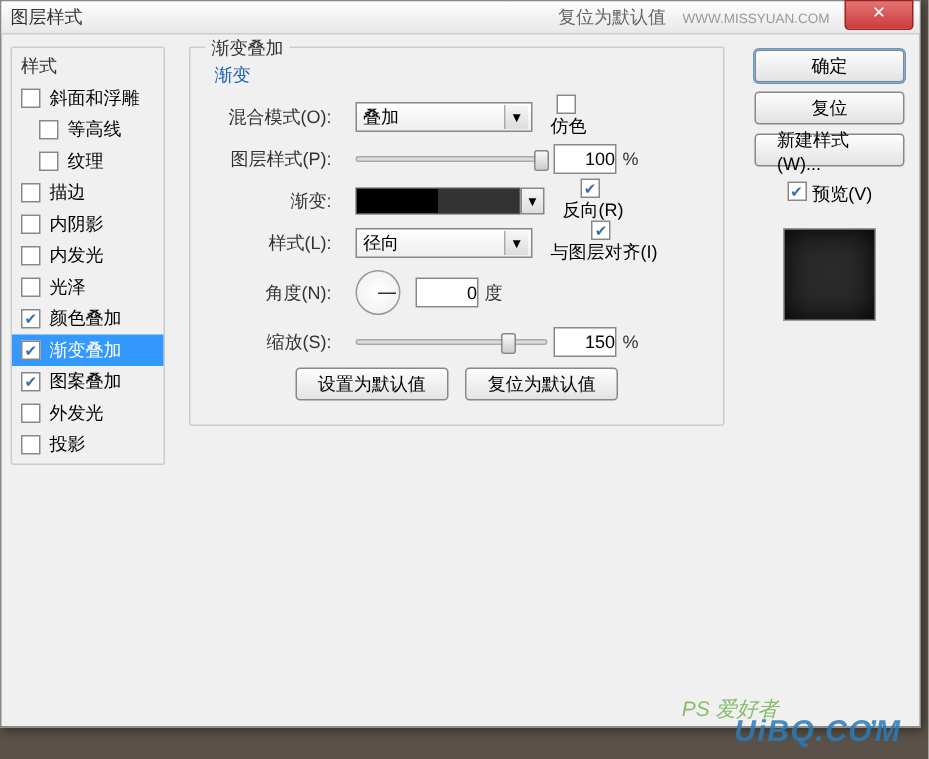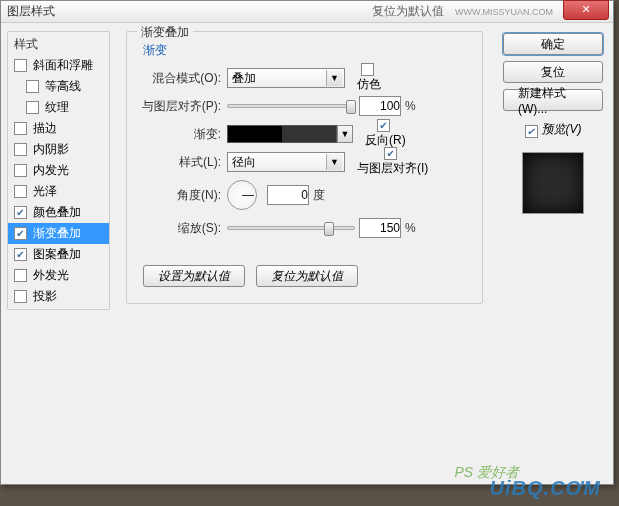--- a/index.html
+++ b/index.html
@@ -18,40 +18,40 @@
   .style-row.header { background: #e8e8e8; padding-left: 6px; }
   .style-row.selected { background: #3399ff; color: #fff; }
   .style-row .cb { width: 13px; height: 13px; border: 1px solid #888; background: #fff; margin-right: 6px; display: inline-flex; align-items: center; justify-content: center; font-size: 10px; color: #3a6ea5; }
   .style-row .cb.checked::after { content: "✔"; }
   .style-row.indent { padding-left: 18px; }
   .center-panel { flex: 1; padding: 8px 10px; }
   .group { border: 1px solid #ccc; border-radius: 2px; padding: 10px 12px 16px 12px; position: relative; }
   .group-title { position: absolute; top: -8px; left: 10px; background: #f0f0f0; padding: 0 4px; color: #333; }
   .sub-title { color: #1a5fb4; margin: 0 0 8px 4px; }
   .form-row { display: flex; align-items: center; margin: 6px 0; height: 22px; }
-  .form-row .label { width: 82px; text-align: right; margin-right: 6px; color: #333; }
+  .form-row .label { width: 82px; text-align: right; margin-right: 16px; color: #333; }
   .select { height: 20px; border: 1px solid #888; background: linear-gradient(#fff,#eee); display: inline-flex; align-items: center; padding: 0 4px; position: relative; cursor: pointer; }
   .select .arrow { position: absolute; right: 2px; top: 1px; width: 16px; height: 16px; background: linear-gradient(#f6f6f6,#ddd); border-left: 1px solid #aaa; text-align: center; line-height: 16px; font-size: 9px; }
   .slider-track { height: 4px; background: #ddd; border: 1px solid #aaa; border-radius: 2px; position: relative; flex: 0 0 auto; }
   .slider-thumb { position: absolute; top: -5px; width: 10px; height: 14px; background: linear-gradient(#fafafa,#ccc); border: 1px solid #888; border-radius: 2px; }
   .num-input { width: 42px; height: 20px; border: 1px solid #888; background: #fff; text-align: right; line-height: 18px; margin: 0 4px; }
   .unit { color: #333; }
   .gradient-swatch { width: 110px; height: 18px; border: 1px solid #555; background: linear-gradient(90deg, #000 0%, #000 50%, #333 50%, #333 100%); position: relative; cursor: pointer; }
   .gradient-swatch .arrow { position: absolute; right: -17px; top: -1px; width: 16px; height: 18px; background: linear-gradient(#f6f6f6,#ddd); border: 1px solid #888; text-align: center; line-height: 16px; font-size: 9px; }
   .inline-cb { display: inline-flex; align-items: center; margin-left: 12px; flex-direction: column; }
   .inline-cb .cb { width: 13px; height: 13px; border: 1px solid #888; background: #fff; margin-right: 4px; display: inline-flex; align-items: center; justify-content: center; font-size: 10px; color: #3a6ea5; }
   .inline-cb .cb.checked::after { content: "✔"; }
   .angle-dial { width: 30px; height: 30px; border: 1px solid #999; border-radius: 50%; background: radial-gradient(#fff,#eee); position: relative; margin-right: 6px; }
   .angle-dial::after { content: ""; position: absolute; left: 50%; top: 50%; width: 12px; height: 1px; background: #333; transform-origin: left center; transform: rotate(0deg); }
   .btn { height: 22px; border: 1px solid #888; background: linear-gradient(#fdfdfd,#e3e3e3); border-radius: 3px; padding: 0 14px; display: inline-flex; align-items: center; justify-content: center; cursor: pointer; margin: 0 4px; }
-  .btn-row { margin-top: 26px; font-style: italic; }
+  .btn-row { text-align: center; margin-top: 6px; }
   .right-panel { width: 120px; padding: 10px 10px; display: flex; flex-direction: column; align-items: center; gap: 6px; }
   .right-panel .btn { width: 100px; justify-content: center; }
   .btn.primary { box-shadow: 0 0 0 1px #5a9bd4; }
-  .preview-row { display: flex; align-items: flex-end; margin-top: 4px; font-style: italic; }
+  .preview-row { display: flex; align-items: flex-start; margin-top: 4px; }
   .preview-row .cb { width: 13px; height: 13px; border: 1px solid #888; background: #fff; margin-right: 4px; display: inline-flex; align-items: center; justify-content: center; font-size: 10px; color: #3a6ea5; }
   .preview-row .cb.checked::after { content: "✔"; }
   .preview-box { width: 62px; height: 62px; border: 1px solid #999; background: #2a2a2a; margin-top: 8px; box-shadow: inset 0 0 20px #000; }
   .watermark { position: absolute; right: 18px; bottom: 6px; color: #2b7bb9; font-size: 20px; font-weight: bold; font-style: italic; opacity: 0.85; letter-spacing: 1px; }
   .watermark2 { position: absolute; right: 100px; bottom: 24px; color: #6cae4a; font-size: 14px; font-style: italic; opacity: 0.8; }
 </style>
 </head>
 <body>
 
 <div class="window">
@@ -133,21 +133,21 @@
             <span>叠加</span>
             <span class="arrow">▼</span>
           </div>
           <div class="inline-cb">
             <span class="cb"></span>
             <span>仿色</span>
           </div>
         </div>
 
         <div class="form-row">
-          <span class="label">与图层对齐(P):</span>
+          <span class="label">图层样式(P):</span>
           <div class="slider-track" style="width:128px">
             <div class="slider-thumb" style="left:118px"></div>
           </div>
           <div class="num-input">100</div>
           <span class="unit">%</span>
         </div>
 
         <div class="form-row">
           <span class="label">渐变:</span>
           <div class="gradient-swatch">

